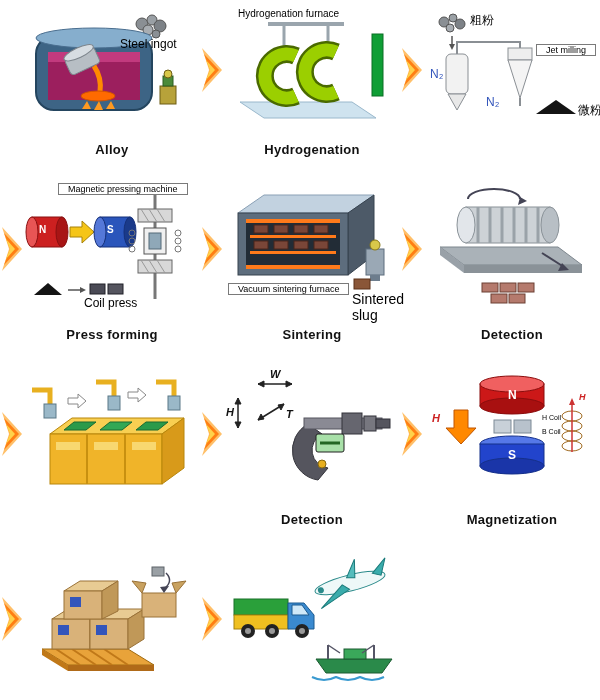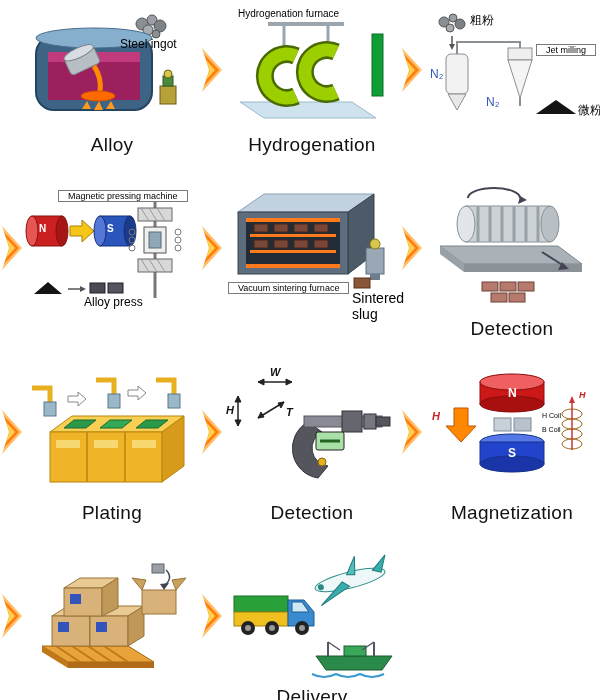--- a/index.html
+++ b/index.html
@@ -4,21 +4,21 @@
 <style>
   *{box-sizing:border-box;margin:0;padding:0}
   html,body{width:600px;height:700px;background:#fff;overflow:hidden;
     font-family:"Liberation Sans",sans-serif;color:#111}
   .page{padding-top:10px}
   .row{display:flex;align-items:flex-start;margin-bottom:26px}
   .slot{flex:0 0 24px;width:24px;display:flex;justify-content:center}
   .cell{flex:0 0 176px;width:176px}
   .art{position:relative;height:118px}
   .tall .art{height:130px}
-  .step-label{text-align:center;font-weight:normal;font-size:19px;margin-top:6px;letter-spacing:.3px}
+  .step-label{text-align:center;font-weight:bold;font-size:13px;margin-top:14px;letter-spacing:.3px}
   .arr{display:block}
   .r1 .arr{margin-top:36px}
   .rt .arr{margin-top:42px}
   .ann{position:absolute;font-size:12px;line-height:1.15;white-space:nowrap;color:#000}
   .boxed{border:1px solid #7a7a7a;background:#fff;padding:0 9px;font-size:9px}
   .tiny{font-size:12px;color:#3355bb}
   .wrap2{white-space:normal;width:46px;font-size:14px}
   .ltr{position:absolute;font-weight:bold;color:#fff;font-size:11px}
   .dim{position:absolute;font-weight:bold;font-style:italic;font-size:11px;color:#111}
   .hred{position:absolute;font-weight:bold;font-style:italic;font-size:11px;color:#cc2222}
@@ -172,25 +172,26 @@
             <circle cx="154" cy="66" r="3" fill="none" stroke="#777"></circle>
           </g>
           <g>
             <polygon points="10,112 38,112 24,100" fill="#141414"></polygon>
             <path d="M44,107 h12" stroke="#555" stroke-width="1.5"></path>
             <polygon points="56,104 56,110 62,107" fill="#555"></polygon>
             <rect x="66" y="101" width="15" height="10" fill="#4a4a55" stroke="#202028"></rect>
             <rect x="84" y="101" width="15" height="10" fill="#55555f" stroke="#202028"></rect>
           </g>
         </svg>
-        <span class="ann boxed" style="left:34px;top:8px">Magnetic pressing machine</span>
+        <span class="ann boxed" style="left:34px;top:0">Magnetic pressing machine</span>
         <span class="ltr" style="left:15px;top:41px;font-size:10px">N</span>
         <span class="ltr" style="left:83px;top:41px;font-size:10px">S</span>
-        <span class="ann" style="left:60px;top:114px">Alloy press</span>
-      </div>
+        <span class="ann" style="left:60px;top:114px">Coil press</span>
+      </div>
+      <div class="step-label">Press forming</div>
     </div>
 
     <div class="slot">
       <svg class="arr" width="22" height="48" viewBox="0 0 22 48">
         <polygon points="1,2 21,24 1,46 8,24" fill="#ffc06a"></polygon>
         <polygon points="3,8 18,24 3,40 9,24" fill="#ff7f13"></polygon>
         <polygon points="5,14 14,24 5,34 9,24" fill="#ffd24a"></polygon>
       </svg>
     </div>
 
@@ -220,20 +221,21 @@
           <g>
             <rect x="142" y="66" width="18" height="26" fill="#9aa8b5" stroke="#5d6d7d"></rect>
             <circle cx="151" cy="62" r="5" fill="#d8c84a" stroke="#8a7a1a"></circle>
             <rect x="146" y="92" width="10" height="6" fill="#6d7d8d"></rect>
           </g>
           <rect x="130" y="96" width="16" height="10" fill="#8a5638" stroke="#5a3018"></rect>
         </svg>
         <span class="ann boxed" style="left:4px;top:100px">Vacuum sintering furnace</span>
         <span class="ann wrap2" style="left:128px;top:108px">Sintered slug</span>
       </div>
+      <div class="step-label">Sintering</div>
     </div>
 
     <div class="slot">
       <svg class="arr" width="22" height="48" viewBox="0 0 22 48">
         <polygon points="1,2 21,24 1,46 8,24" fill="#ffc06a"></polygon>
         <polygon points="3,8 18,24 3,40 9,24" fill="#ff7f13"></polygon>
         <polygon points="5,14 14,24 5,34 9,24" fill="#ffd24a"></polygon>
       </svg>
     </div>
 
@@ -299,21 +301,20 @@
             <polygon points="112,62 134,62 144,54 122,54" fill="#2a9a4a" stroke="#1a6a30"></polygon>
             <rect x="26" y="66" width="112" height="50" fill="#f0b429" stroke="#b8860b"></rect>
             <polygon points="138,66 160,50 160,100 138,116" fill="#d89a1a" stroke="#b8860b"></polygon>
             <path d="M63,66 v50 M101,66 v50" stroke="#c89010" stroke-width="2"></path>
             <rect x="32" y="74" width="24" height="8" fill="#f8d870"></rect>
             <rect x="70" y="74" width="24" height="8" fill="#f8d870"></rect>
             <rect x="108" y="74" width="24" height="8" fill="#f8d870"></rect>
           </g>
         </svg>
       </div>
-      <div class="step-label">Plating</div>
     </div>
 
     <div class="slot">
       <svg class="arr" width="22" height="48" viewBox="0 0 22 48">
         <polygon points="1,2 21,24 1,46 8,24" fill="#ffc06a"></polygon>
         <polygon points="3,8 18,24 3,40 9,24" fill="#ff7f13"></polygon>
         <polygon points="5,14 14,24 5,34 9,24" fill="#ffd24a"></polygon>
       </svg>
     </div>
 

